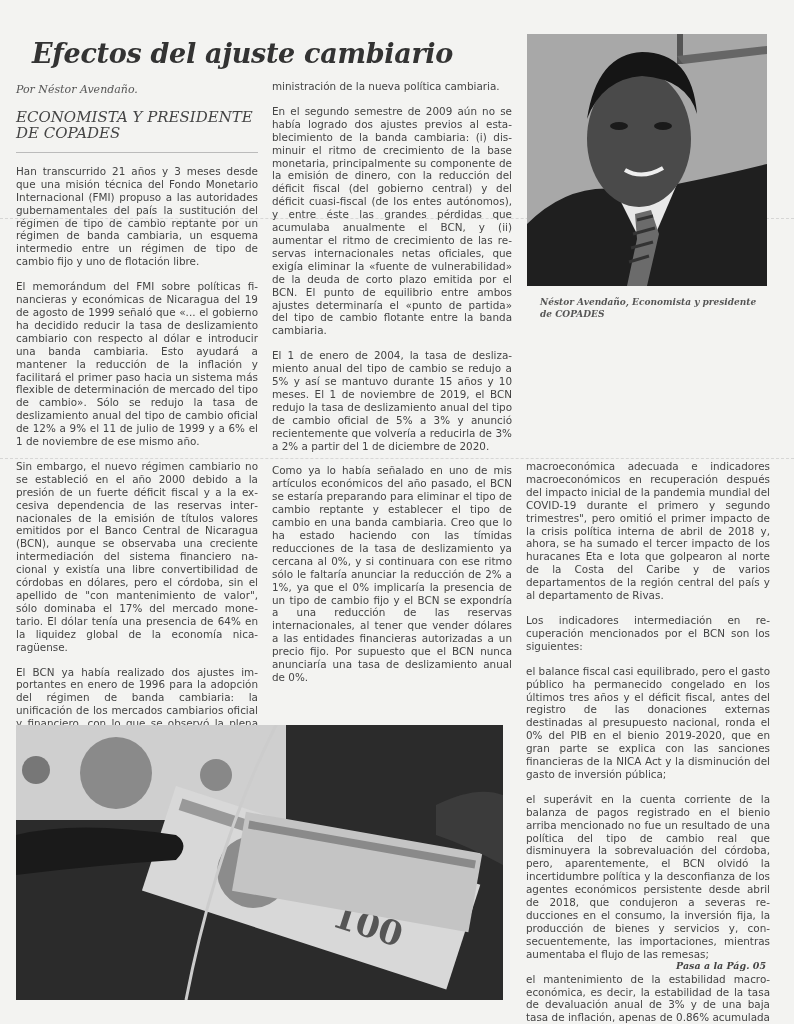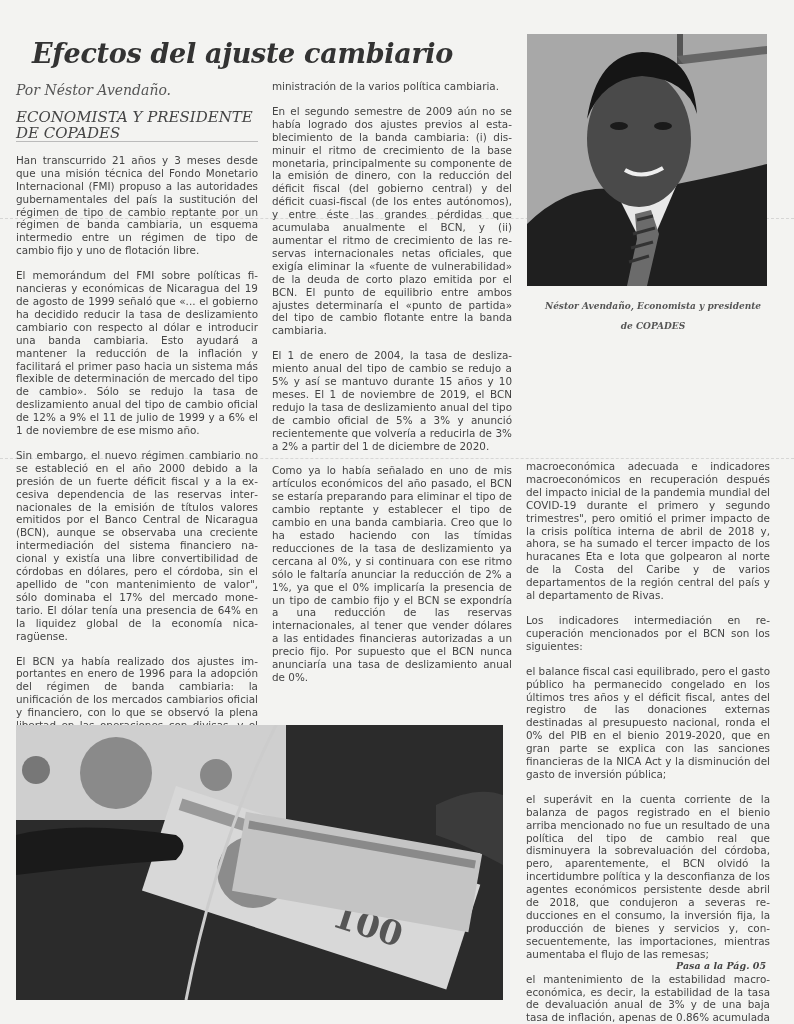--- a/index.html
+++ b/index.html
@@ -22,37 +22,37 @@
     font-size: 10.4px; line-height: 12.9px;
     text-align: justify; hyphens: manual;
     color: #444;
   }
   .col p { margin: 0 0 12px 0; }
   .col1 { left: 16px; top: 84px; width: 242px; }
   .col2 { left: 272px; top: 80px; width: 240px; }
   .col3 { left: 526px; top: 460px; width: 244px; }
   .byline-name {
     font-family: "DejaVu Serif", serif; font-style: italic;
-    font-size: 14px; color: #555; margin: 0;
+    font-size: 11px; color: #555; margin: 0;
   }
   .byline-role {
     font-family: "DejaVu Serif", serif; font-style: italic;
     font-size: 15px; line-height: 16px; color: #444; margin: 0 0 4px 0;
     text-align: left;
-    padding-bottom: 0; border-bottom: 1px solid #bbb;
+    padding-bottom: 11px; border-bottom: 1px solid #bbb;
   }
   .col1 .first { margin-top: 2px; }
   .portrait {
     position: absolute; left: 527px; top: 34px; width: 240px; height: 252px;
     background: #9a9a9a; overflow: hidden;
   }
   .caption {
     position: absolute; left: 540px; top: 296px; width: 226px;
     font-family: "DejaVu Serif", serif; font-style: italic; font-weight: bold;
-    font-size: 9px; line-height: 20px; text-align: center; color: #555;
+    font-size: 9px; line-height: 12px; text-align: left; color: #555;
   }
   .money {
     position: absolute; left: 16px; top: 725px; width: 487px; height: 275px;
     background: #2a2a2a; overflow: hidden;
   }
   .continue {
     position: absolute; left: 640px; top: 960px; width: 126px;
     font-family: "DejaVu Serif", serif; font-style: italic; font-weight: bold;
     font-size: 9.5px; text-align: right; color: #444;
   }
@@ -72,21 +72,21 @@
 <div class="col col1">
   <p class="byline-name">Por Néstor Avendaño.</p>
   <p class="byline-role">ECONOMISTA Y PRESIDENTE DE COPADES</p>
   <p class="first">Han transcurrido 21 años y 3 meses desde que una misión técnica del Fondo Monetario Internacional (FMI) propuso a las autorida­des gubernamentales del país la sustitución del régimen de tipo de cambio reptante por un régimen de banda cambiaria, un esque­ma intermedio entre un régimen de tipo de cambio fijo y uno de flotación libre.</p>
   <p>El memorándum del FMI sobre políticas fi­nancieras y económicas de Nicaragua del 19 de agosto de 1999 señaló que «... el go­bierno ha decidido reducir la tasa de desli­zamiento cambiario con respecto al dólar e introducir una banda cambiaria. Esto ayu­dará a mantener la reducción de la inflación y facilitará el primer paso hacia un sistema más flexible de determinación de mercado del tipo de cambio». Sólo se redujo la tasa de deslizamiento anual del tipo de cambio oficial de 12% a 9% el 11 de julio de 1999 y a 6% el 1 de noviembre de ese mismo año.</p>
   <p>Sin embargo, el nuevo régimen cambiario no se estableció en el año 2000 debido a la presión de un fuerte déficit fiscal y a la ex­cesiva dependencia de las reservas inter­nacionales de la emisión de títulos valores emitidos por el Banco Central de Nicaragua (BCN), aunque se observaba una creciente intermediación del sistema financiero na­cional y existía una libre convertibilidad de córdobas en dólares, pero el córdoba, sin el apellido de "con mantenimiento de valor", sólo dominaba el 17% del mercado mone­tario. El dólar tenía una presencia de 64% en la liquidez global de la economía nica­ragüense.</p>
   <p>El BCN ya había realizado dos ajustes im­portantes en enero de 1996 para la adop­ción del régimen de banda cambiaria: la unificación de los mercados cambiarios oficial y financiero, con lo que se observó la plena libertad en las operaciones con di­visas, y el funcionamiento de una mesa de cambios en el BCN, que ayudaría a la ad-</p>
 </div>
 
 <div class="col col2">
-  <p>ministración de la varios política cambiaria.</p>
+  <p>ministración de la nueva política cambiaria.</p>
   <p>En el segundo semestre de 2009 aún no se había logrado dos ajustes previos al esta­blecimiento de la banda cambiaria: (i) dis­minuir el ritmo de crecimiento de la base monetaria, principalmente su componente de la emisión de dinero, con la reducción del déficit fiscal (del gobierno central) y del déficit cuasi-fiscal (de los entes autó­nomos), y entre éste las grandes pérdidas que acumulaba anualmente el BCN, y (ii) aumentar el ritmo de crecimiento de las re­servas internacionales netas oficiales, que exigía eliminar la «fuente de vulnerabili­dad» de la deuda de corto plazo emitida por el BCN. El punto de equilibrio entre ambos ajustes determinaría el «punto de partida» del tipo de cambio flotante entre la banda cambiaria.</p>
   <p>El 1 de enero de 2004, la tasa de desliza­miento anual del tipo de cambio se redujo a 5% y así se mantuvo durante 15 años y 10 meses. El 1 de noviembre de 2019, el BCN redujo la tasa de deslizamiento anual del tipo de cambio oficial de 5% a 3% y anun­ció recientemente que volvería a reducirla de 3% a 2% a partir del 1 de diciembre de 2020.</p>
   <p>Como ya lo había señalado en uno de mis artículos económicos del año pasado, el BCN se estaría preparando para eliminar el tipo de cambio reptante y establecer el tipo de cambio en una banda cambiaria. Creo que lo ha estado haciendo con las tímidas reducciones de la tasa de deslizamiento ya cercana al 0%, y si continuara con ese ritmo sólo le faltaría anunciar la reducción de 2% a 1%, ya que el 0% implicaría la pre­sencia de un tipo de cambio fijo y el BCN se expondría a una reducción de las reservas internacionales, al tener que vender dóla­res a las entidades financieras autorizadas a un precio fijo. Por supuesto que el BCN nunca anunciaría una tasa de deslizamien­to anual de 0%.</p>
 </div>
 
 <div class="portrait">
   <svg width="240" height="252" viewBox="0 0 240 252">
     <rect width="240" height="252" fill="#a8a8a8"></rect>
     <rect x="150" y="0" width="6" height="30" fill="#555"></rect>
     <path d="M150 22 L240 12 L240 20 L156 30 Z" fill="#666"></path>

